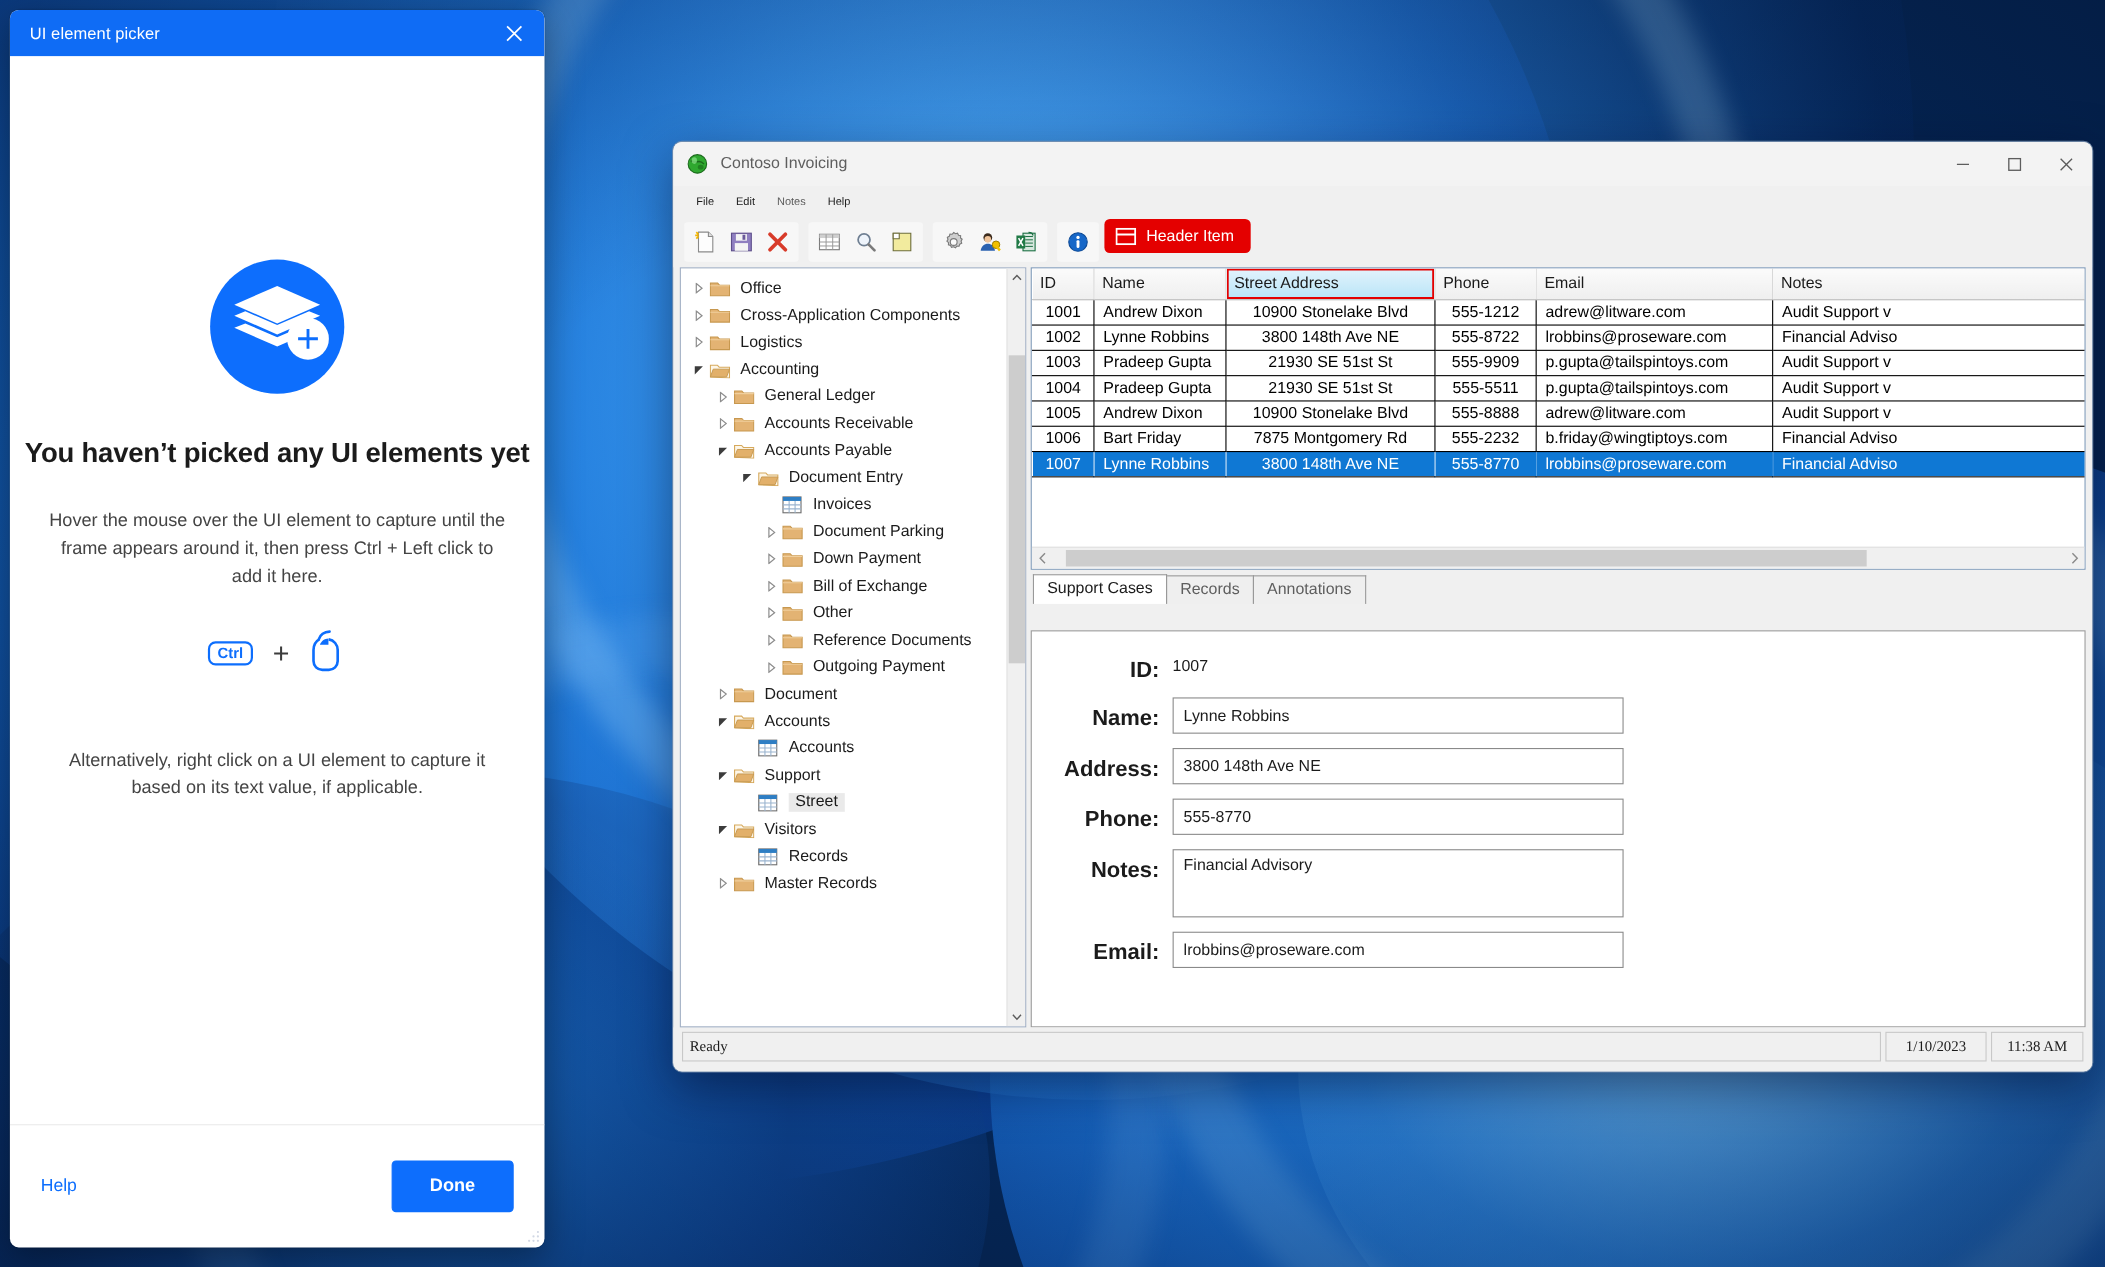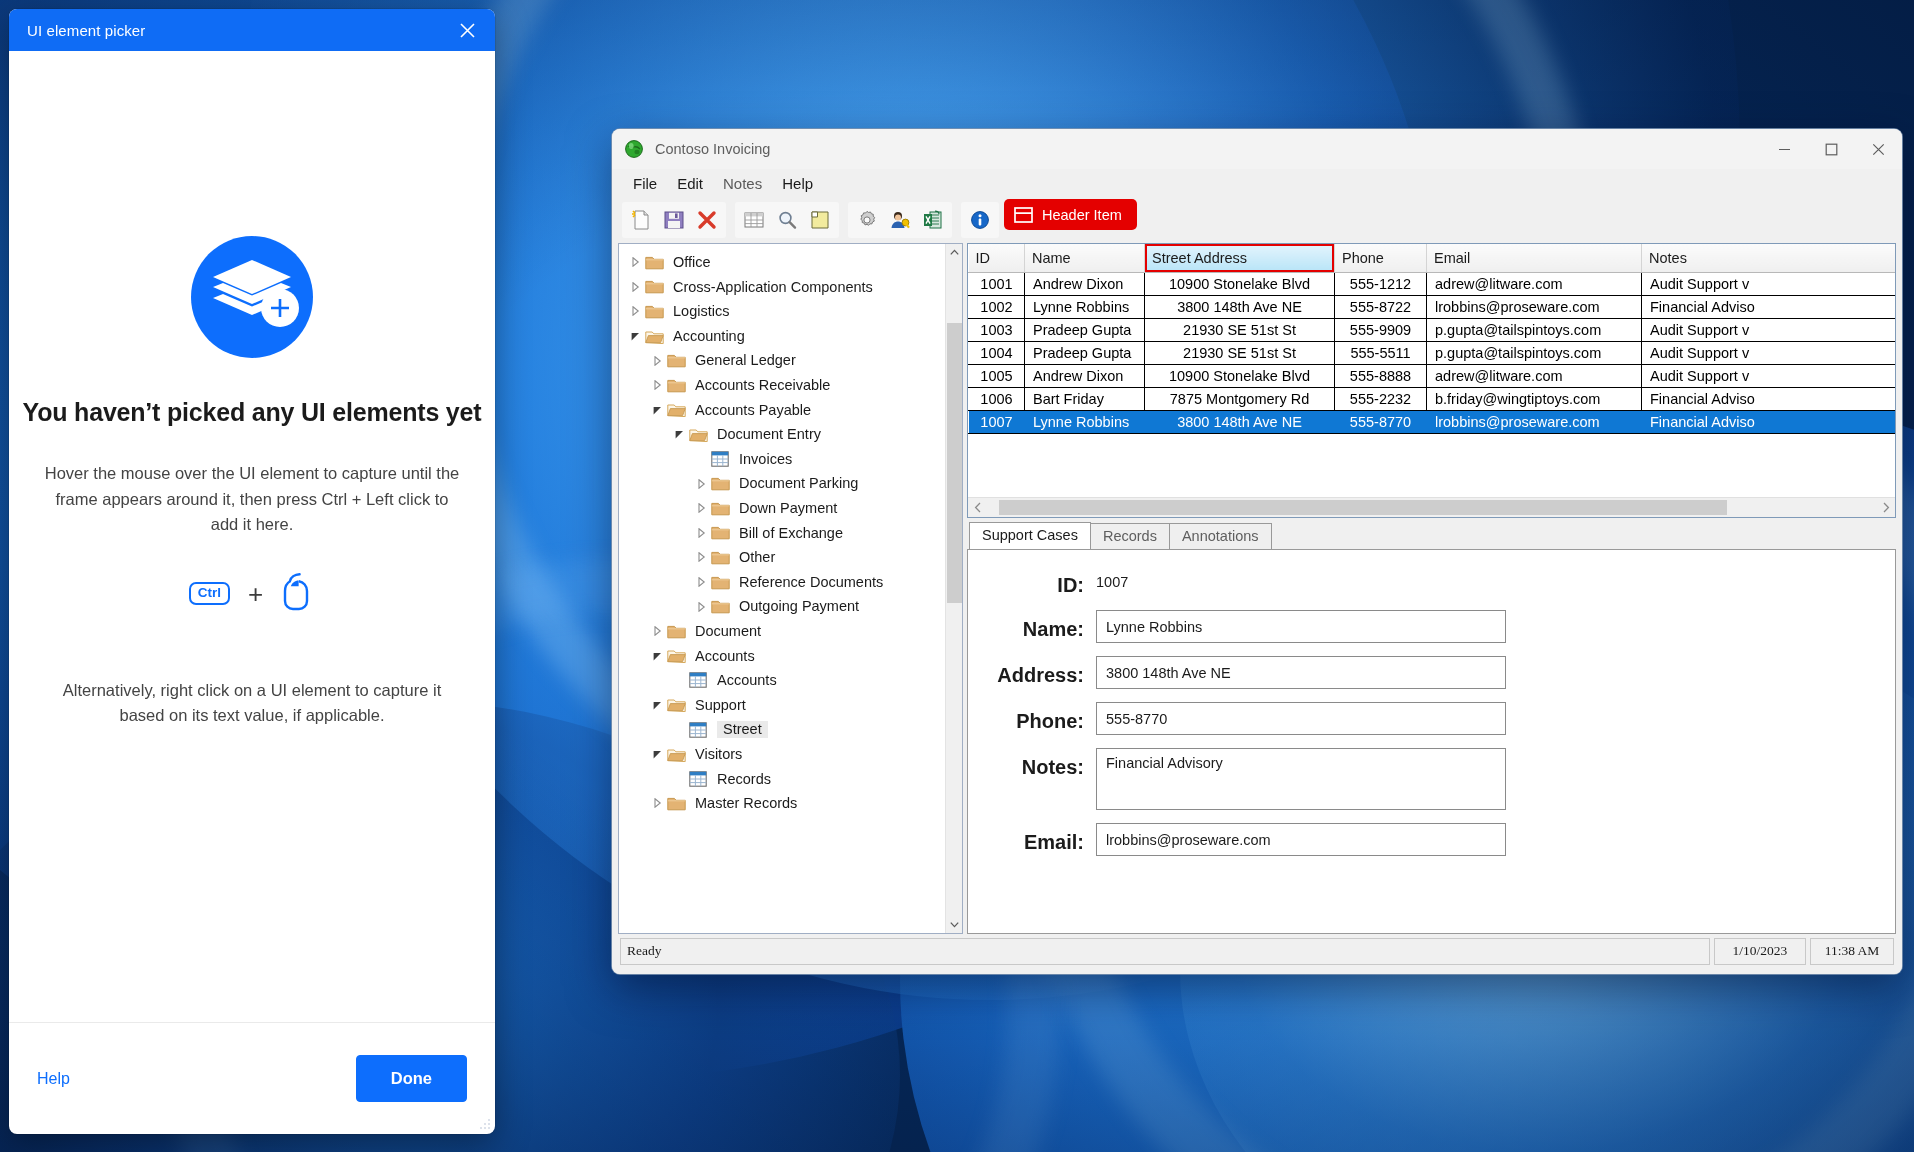--- a/index.html
+++ b/index.html
@@ -100,21 +100,21 @@
   .wincontrol {
     width: 47px; height: 40px; display: flex; align-items: center; justify-content: center;
     cursor: default; color: #5d5d5d;
   }
   .wincontrol:last-child { border-top-right-radius: 8px; }
 
   #contoso-menubar {
     height: 28px; flex: none; background: #f0f0f0; display: flex; align-items: center;
     padding-left: 12px; gap: 2px;
   }
-  .menu-item { font-size: 15px; color: #1b1b1b; padding: 3px 9px; cursor: default; }
+  .menu-item { font-size: 10px; color: #1b1b1b; padding: 3px 9px; cursor: default; }
   .menu-item.dim { color: #5a5a5a; }
 
   #contoso-toolbar {
     height: 46px; flex: none; background: #f0f0f0; display: flex; align-items: center;
     padding-left: 10px; gap: 9px; position: relative;
   }
   .tb-group { display: flex; align-items: center; gap: 3px; background: #f7f7f7;
               border-radius: 3px; padding: 3px 4px; }
   .tb-btn { width: 30px; height: 30px; display: flex; align-items: center;
             justify-content: center; cursor: default; }
@@ -125,21 +125,21 @@
     position: absolute; left: 392px; top: 2px; height: 31px;
     background: #e40000; border-radius: 5px; display: flex; align-items: center;
     gap: 9px; padding: 0 15px 0 10px; z-index: 9;
   }
   #header-item-badge .lbl { color: #fff; font-size: 14.5px; }
 
   #contoso-main { flex: 1; display: flex; padding: 0 6px 0 6px; gap: 4px; min-height: 0; }
 
   
   #tree-panel {
-    width: 345px; flex: none; background: #fff; border: 1px solid #a0aec4;
+    width: 315px; flex: none; background: #fff; border: 1px solid #a0aec4;
     display: flex; overflow: hidden; position: relative;
   }
   #tree-scroll { flex: 1; overflow: hidden; padding-top: 6px; }
   .tree-row {
     display: flex; align-items: center; height: 24.6px; font-size: 14.5px;
     color: #1b1b1b; white-space: nowrap; cursor: default;
   }
   .tree-row.selected > .tree-label { background: #eaeaea; padding: 1px 6px 2px; }
   .twisty { width: 20px; flex: none; display: flex; align-items: center; justify-content: center; }
   .tw-ph { width: 20px; flex: none; }
@@ -185,21 +185,21 @@
 
   #grid-hscroll { height: 20px; flex: none; background: #f0f0f0; border-top: 1px solid #e0e0e0;
                   display: flex; align-items: center; }
   .hs-arrow { width: 19px; height: 19px; display: flex; align-items: center;
               justify-content: center; color: #8a8a8a; font-size: 11px; cursor: default; }
   #grid-htrack { flex: 1; height: 19px; position: relative; }
   #grid-hthumb { position: absolute; left: 12px; top: 2px; height: 15px; width: 728px;
                  background: #cdcdcd; cursor: default; }
 
   
-  #detail-wrap { flex: 1; display: flex; flex-direction: column; min-height: 0; }
+  #detail-wrap { flex: 1; display: flex; flex-direction: column; min-height: 0; gap: 24px; }
   #tabstrip { display: flex; align-items: flex-end; height: 27px; flex: none;
               padding-left: 2px; }
   .tab {
     font-size: 14.5px; padding: 4px 12px 5px; border: 1px solid #999;
     background: #efefef; color: #5e5e5e; cursor: default; margin-right: -1px;
     border-bottom: none;
   }
   .tab.active { background: #fff; color: #1b1b1b; border-color: #999;
                 padding-bottom: 6px; position: relative; z-index: 2; }
   #detail-body {

